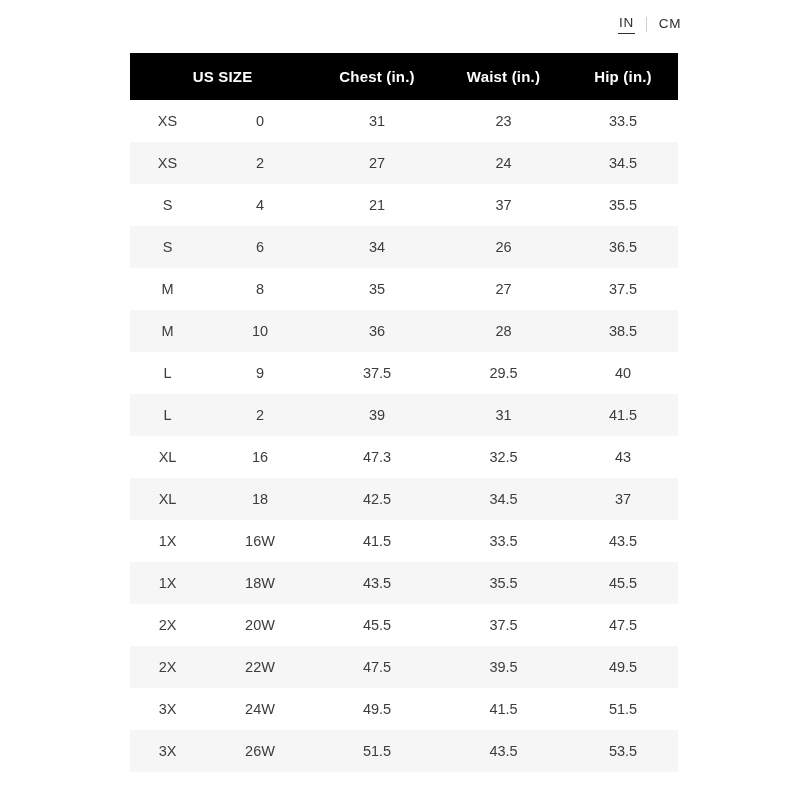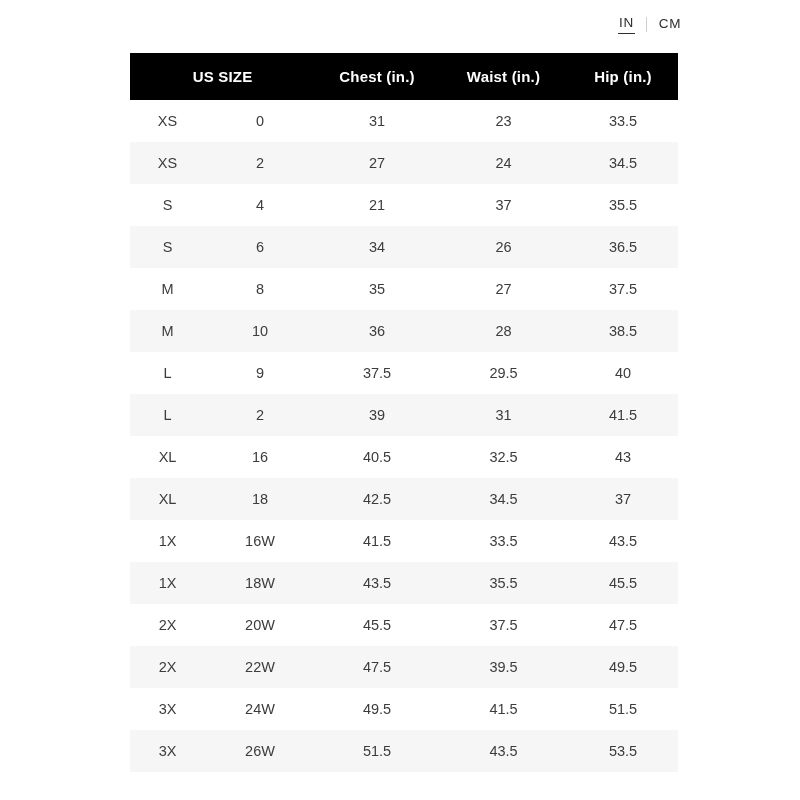--- a/index.html
+++ b/index.html
@@ -186,21 +186,21 @@
           <tr class="row-odd">
             <td>L</td>
             <td>2</td>
             <td>39</td>
             <td>31</td>
             <td>41.5</td>
           </tr>
           <tr class="row-even">
             <td>XL</td>
             <td>16</td>
-            <td>40.5</td>
+            <td>47.3</td>
             <td>32.5</td>
             <td>43</td>
           </tr>
           <tr class="row-odd">
             <td>XL</td>
             <td>18</td>
             <td>42.5</td>
             <td>34.5</td>
             <td>37</td>
           </tr>

